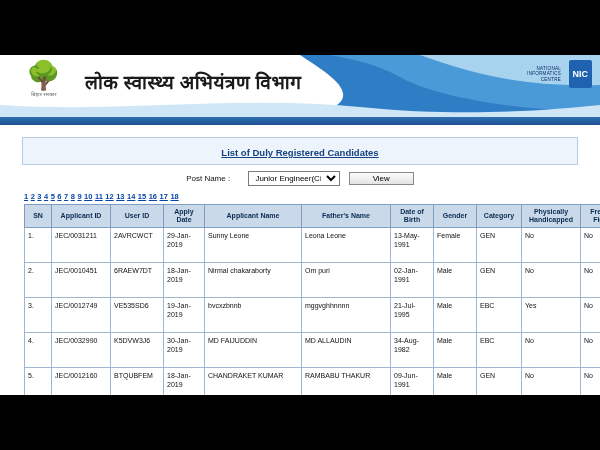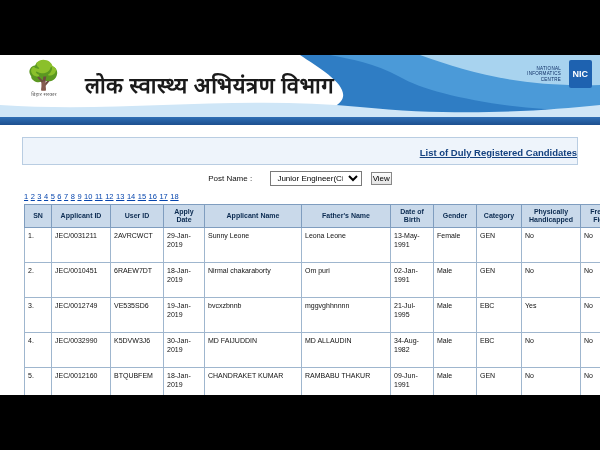--- a/index.html
+++ b/index.html
@@ -53,21 +53,21 @@
   }
   .emblem-cap {
     font-size: 5px;
     color: #555;
     letter-spacing: 0.2px;
   }
   .banner-title {
     position: absolute;
     left: 85px;
     top: 14px;
-    font-size: 22px;
+    font-size: 19px;
     font-weight: bold;
     color: #1a1a1a;
     letter-spacing: 0.5px;
     font-family: "Liberation Serif", serif;
     text-align: right;
   }
   .nic-block {
     position: absolute;
     right: 8px;
     top: 5px;
@@ -100,21 +100,21 @@
   }
   
   .content {
     padding: 4px 12px 0 12px;
     background: #fff;
   }
   .title-bar {
     margin: 8px 10px 6px 10px;
     border: 1px solid #b9cde2;
     background: #eef4fb;
-    text-align: right;
+    text-align: center;
     padding: 4px 0;
   }
   .title-bar span {
     color: #14417f;
     font-weight: bold;
     font-size: 9.5px;
     text-decoration: underline;
   }
   .post-row {
     text-align: center;
@@ -129,28 +129,29 @@
     border: 1px solid #7a7a7a;
     background: #fff;
     padding: 1px 2px;
     width: 92px;
   }
   .view-btn {
     font-size: 8px;
     font-family: "Liberation Sans", sans-serif;
     border: 1px solid #888;
     background: linear-gradient(#fdfdfd, #e3e3e3);
-    padding: 1px 1px;
+    padding: 1px 23px;
     margin-left: 6px;
     cursor: pointer;
   }
   .pager {
     margin: 2px 12px 3px 12px;
     font-size: 7.5px;
     color: #0645ad;
+    font-weight: bold;
   }
   .pager a {
     color: #0645ad;
     text-decoration: underline;
     margin-right: 2.5px;
     cursor: pointer;
   }
   
   table.grid {
     width: 576px;

